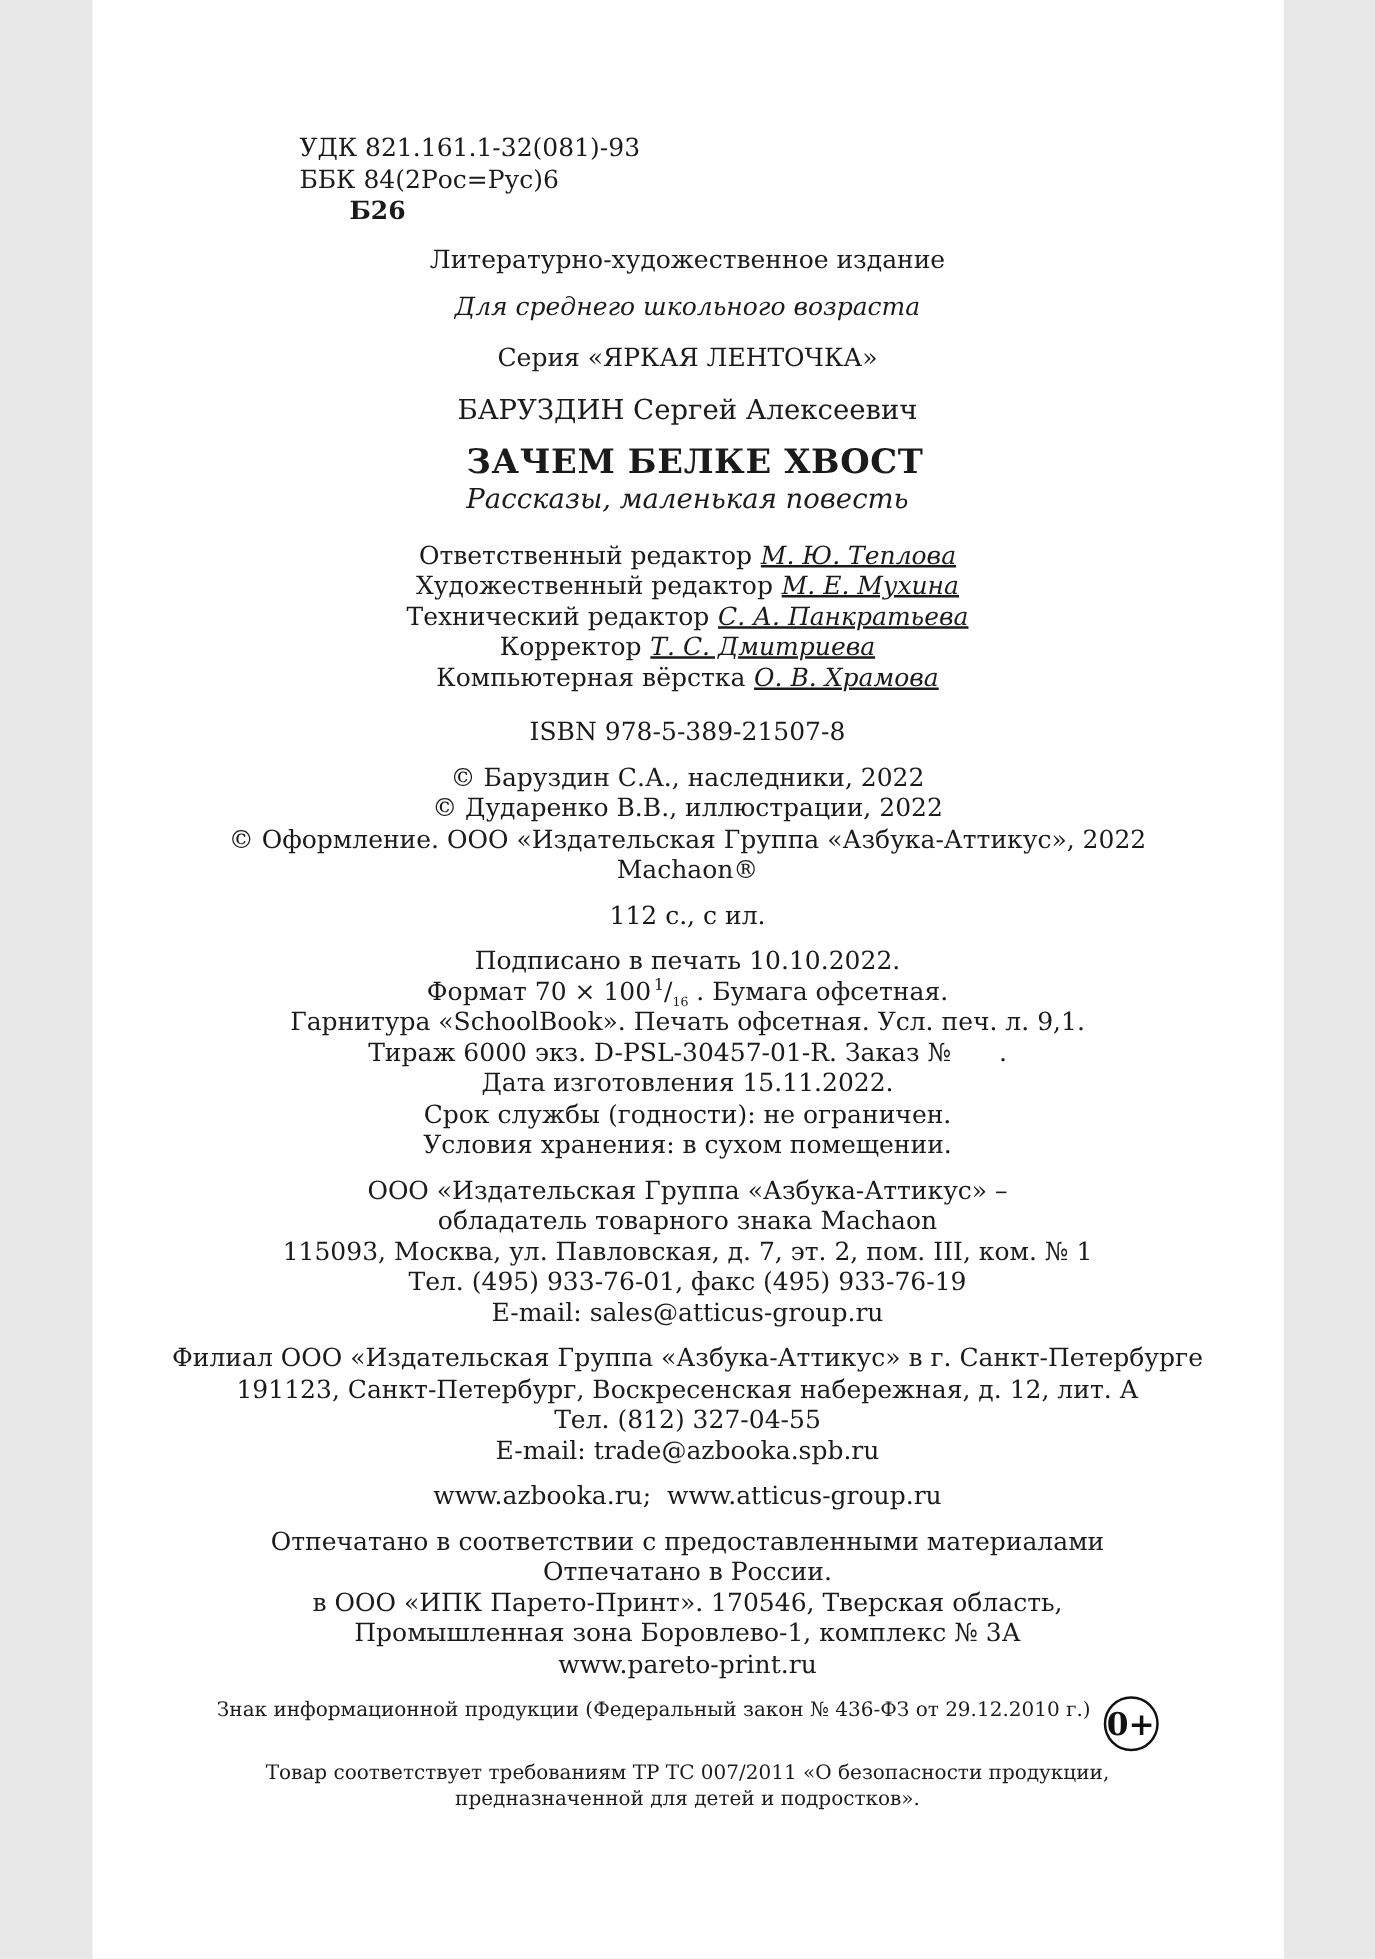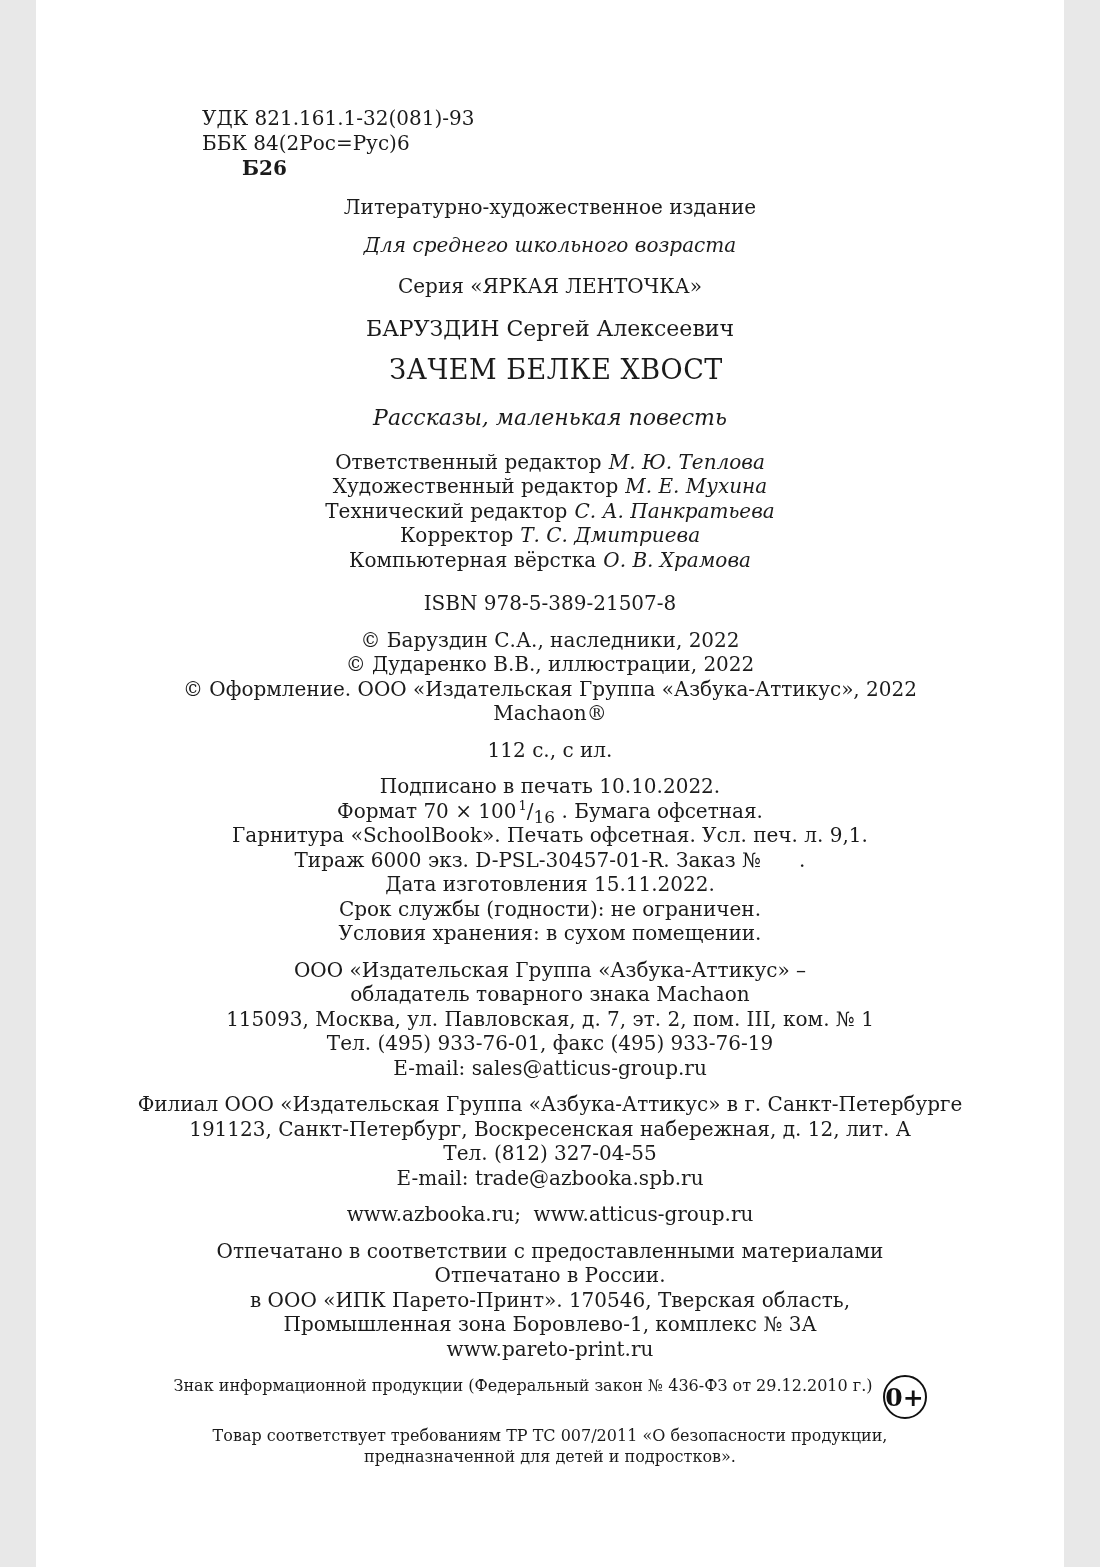--- a/index.html
+++ b/index.html
@@ -1,18 +1,18 @@
 <!DOCTYPE html>
 <html><head>
 <meta charset="utf-8">
 <style>
   html, body { margin: 0; padding: 0; background: #e8e8e8; }
   .page {
     position: relative;
-    width: 1028px;
+    width: 953px;
     height: 1567px;
     margin: 0 auto;
     background: #ffffff;
     font-family: "DejaVu Serif", "Liberation Serif", serif;
     color: #1b1b1b;
     overflow: hidden;
   }
   .content { padding-top: 106px; text-align: center; }
   .line { font-size: 20px; line-height: 24.5px; }
   .small-line { font-size: 16px; line-height: 21px; }
@@ -23,30 +23,30 @@
     margin-bottom: 14px;
   }
   .udk-block .line { line-height: 25px; }
   .udk-code { padding-left: 40px; font-weight: bold; }
 
   .gap-block { margin-bottom: 13px; }
   .gap-block-lg { margin-bottom: 17px; text-align: center; }
 
   .italic { font-style: italic; }
   .author-line { font-size: 22px; line-height: 26px; margin-bottom: 13px; }
-  .book-title { font-size: 27px; font-weight: normal; line-height: 30px; margin-bottom: 20px; letter-spacing: 0.5px; padding-left: 12px; }
+  .book-title { font-size: 27px; font-weight: bold; line-height: 30px; margin-bottom: 2px; letter-spacing: 0.5px; padding-left: 12px; }
   .book-subtitle { font-size: 22px; line-height: 26px; font-style: italic; margin-bottom: 19px; }
 
   .staff-block { margin-bottom: 19px; }
-  .staff-name { font-style: italic; margin-left: 7px; }
+  .staff-name { font-style: italic; margin-left: 7px; text-decoration: underline; }
 
   .block { margin-bottom: 12px; }
 
   sup.frac { font-size: 13px; vertical-align: super; line-height: 0; }
-  sub.frac { font-size: 17px; vertical-align: sub; line-height: 0; }
+  sub.frac { font-size: 10px; vertical-align: sub; line-height: 0; }
 
   .info-sign-row {
     display: flex;
     justify-content: center;
     align-items: flex-start;
     gap: 10px;
     margin-top: 14px;
     margin-bottom: 6px;
   }
   .age-badge {

